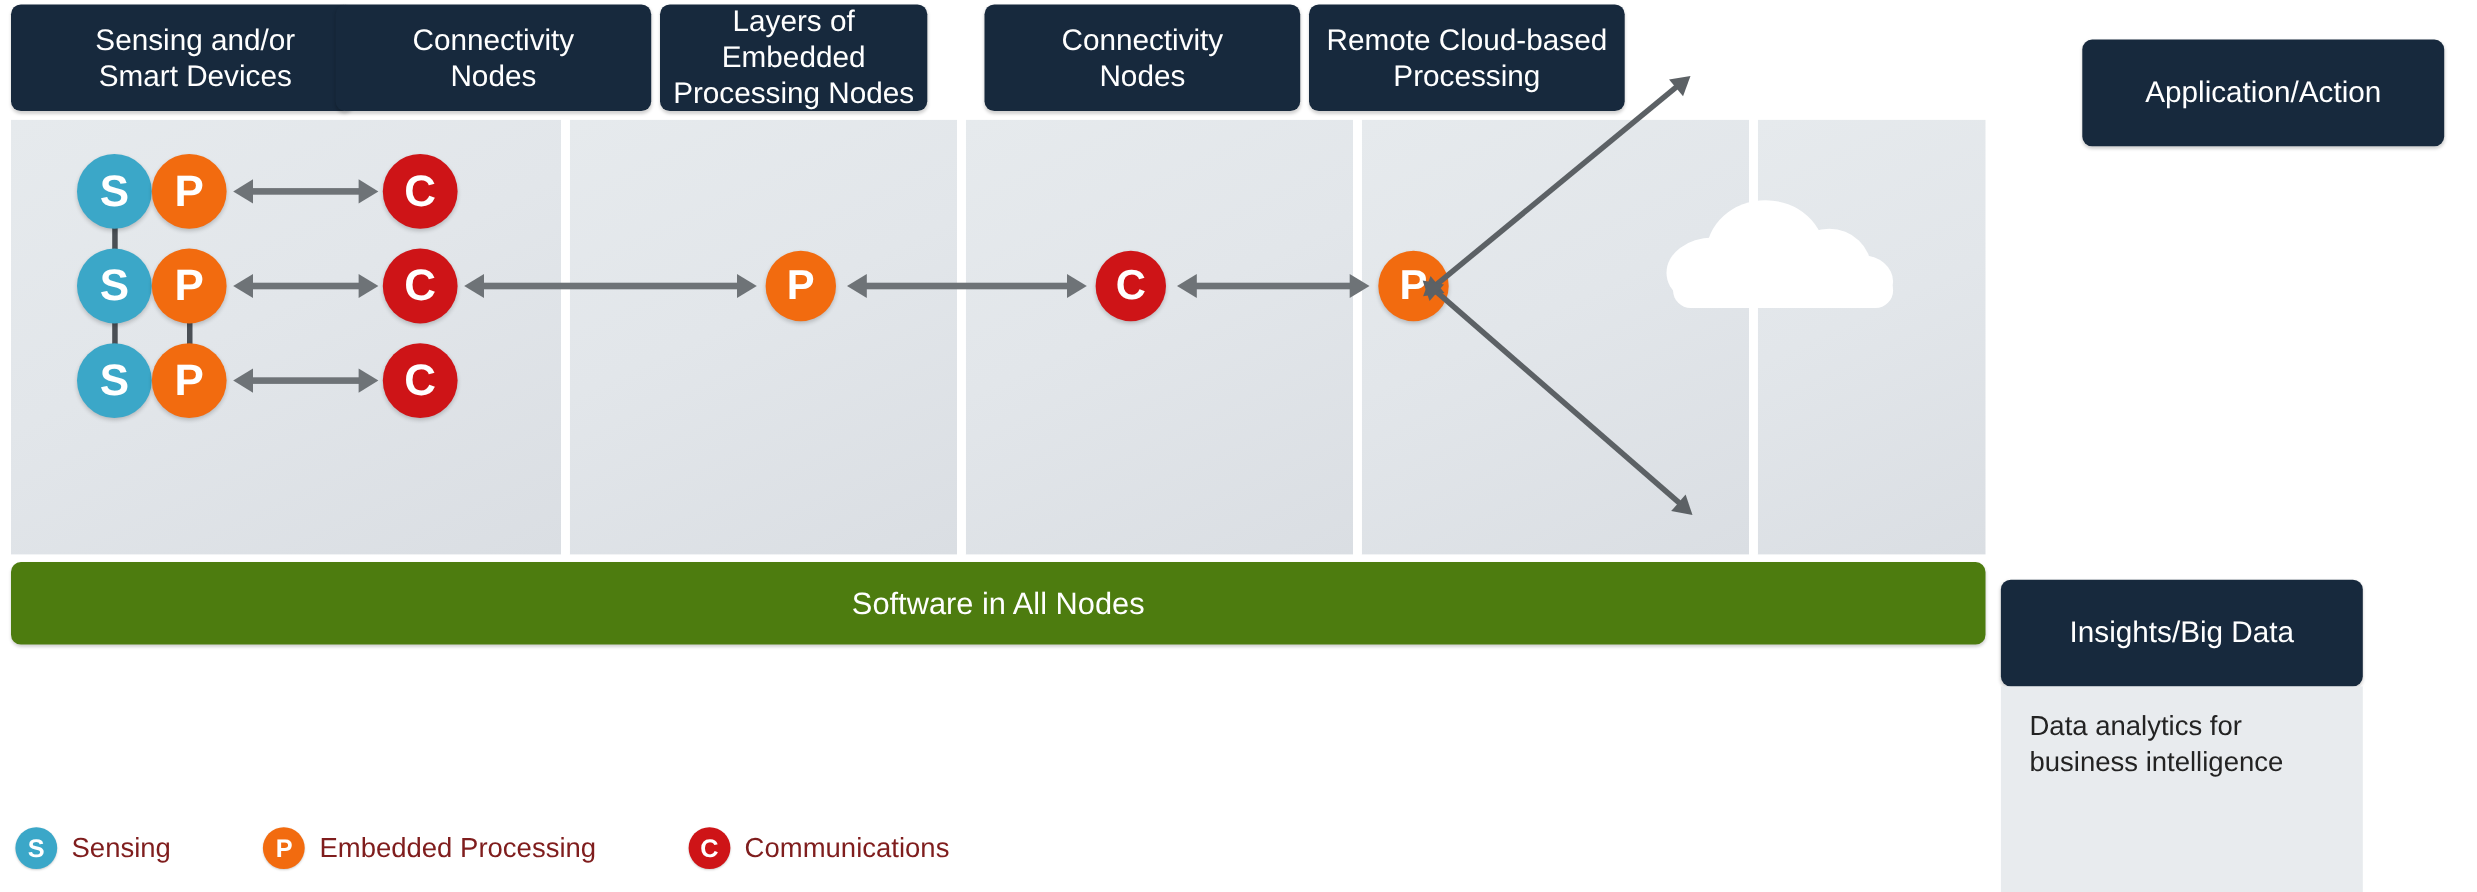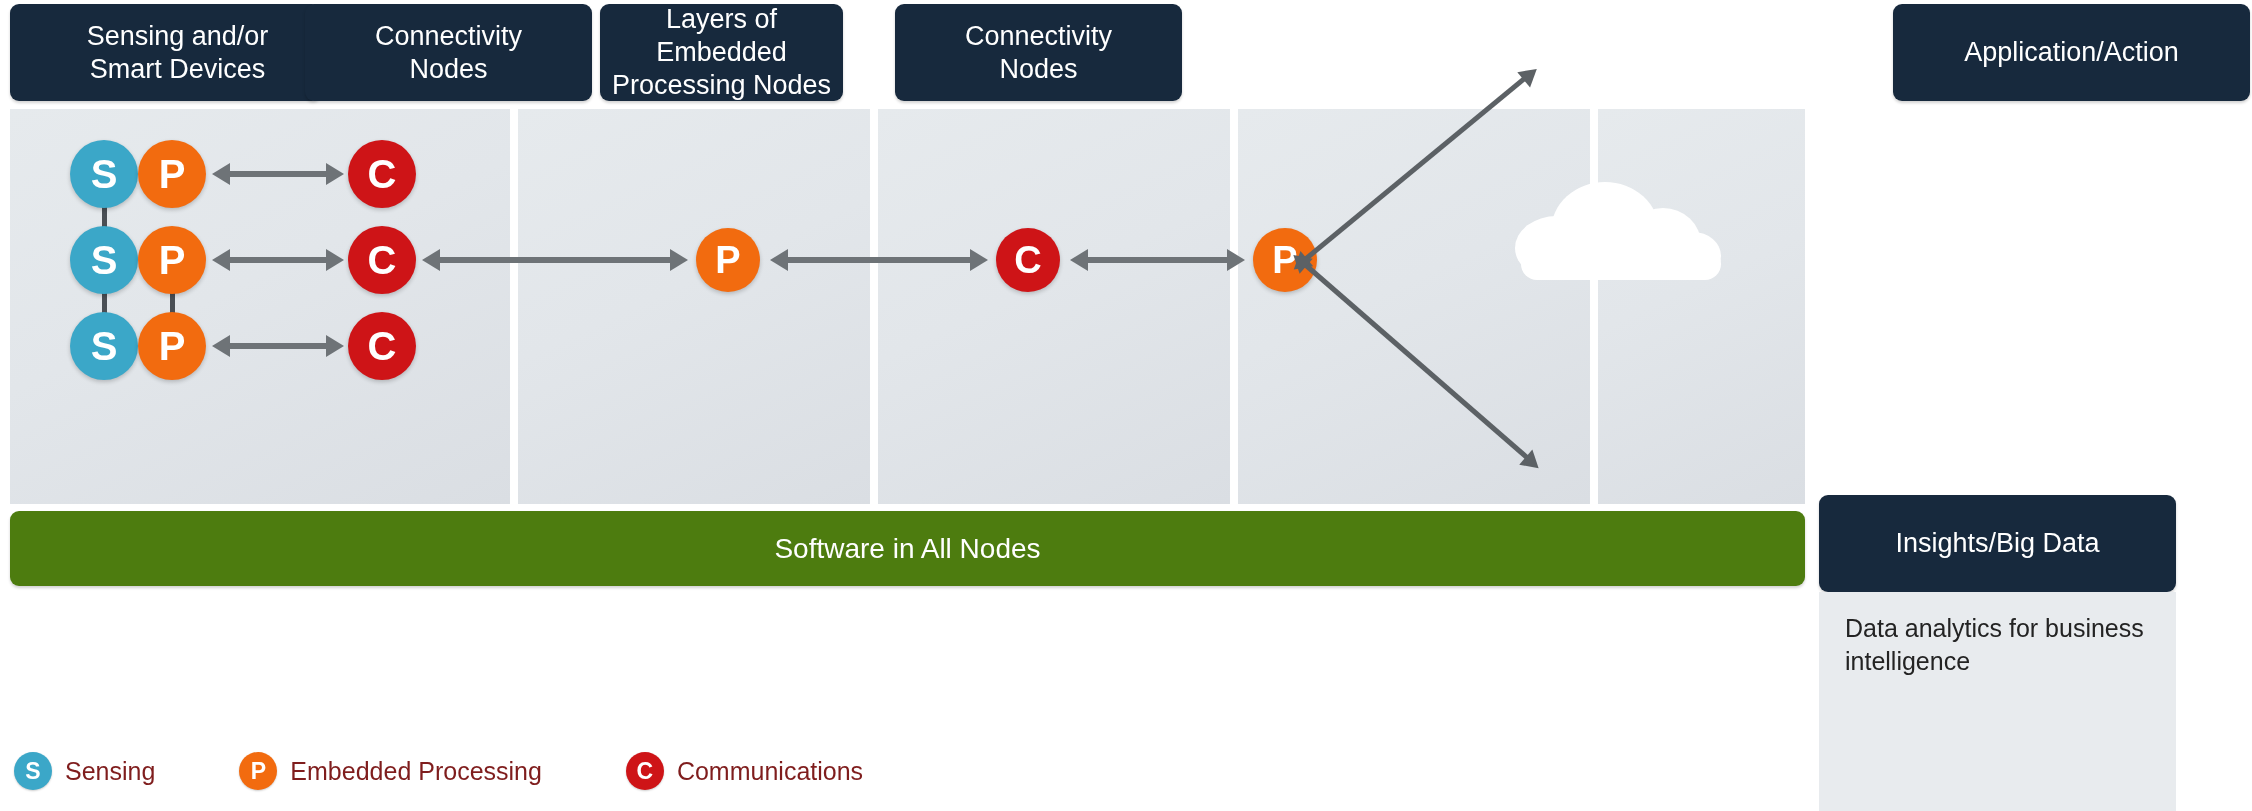--- a/index.html
+++ b/index.html
@@ -69,21 +69,21 @@
     top:-7.5px;
   }
   .ad.l{left:-15px;border-right:17px solid #5C6165;}
   .ad.r{right:-15px;border-left:17px solid #5C6165;}
 
   
   #cloud{left:1505px;top:170px;width:225px;height:105px;}
   #cloud i{position:absolute;background:#ffffff;border-radius:50%;display:block;}
 
   
-  .rp{width:357px;}
+  .rp{width:329px;margin-top:32px;}
   .rp-hdr{height:97px;font-size:27px;}
   .rp-body{
     background:#E8EBEE;color:#232323;
     font-size:25px;line-height:1.30;padding:20px 24px 0 26px;
     box-sizing:border-box;
   }
 
   
   #legend{left:14px;top:745px;height:52px;display:flex;align-items:center;}
   .lg-item{display:flex;align-items:center;margin-right:84px;}
@@ -123,20 +123,24 @@
 Nodes</span>
   </div>
   <div class="abs hdr col-hdr" style="left:590px;width:243px;">
     <span style="white-space:pre-line;">Layers of Embedded
 Processing Nodes</span>
   </div>
   <div class="abs hdr col-hdr" style="left:885px;width:287px;">
     <span style="white-space:pre-line;">Connectivity
 Nodes</span>
   </div>
+  <div class="abs hdr col-hdr" style="left:1180px;width:287px;">
+    <span style="white-space:pre-line;">Remote Cloud-based
+Processing</span>
+  </div>
 
   <div class="abs vlink" style="left:92px;top:200px;height:86px;"></div>
   <div class="abs vlink" style="left:92px;top:286px;height:86px;"></div>
   <div class="abs vlink" style="left:160px;top:286px;height:86px;"></div>
 
   <div class="abs node s n-big" style="left:60px;top:136px;">
     <span>S</span>
     </div>
   <div class="abs node s n-big" style="left:60px;top:222px;">
     <span>S</span>

